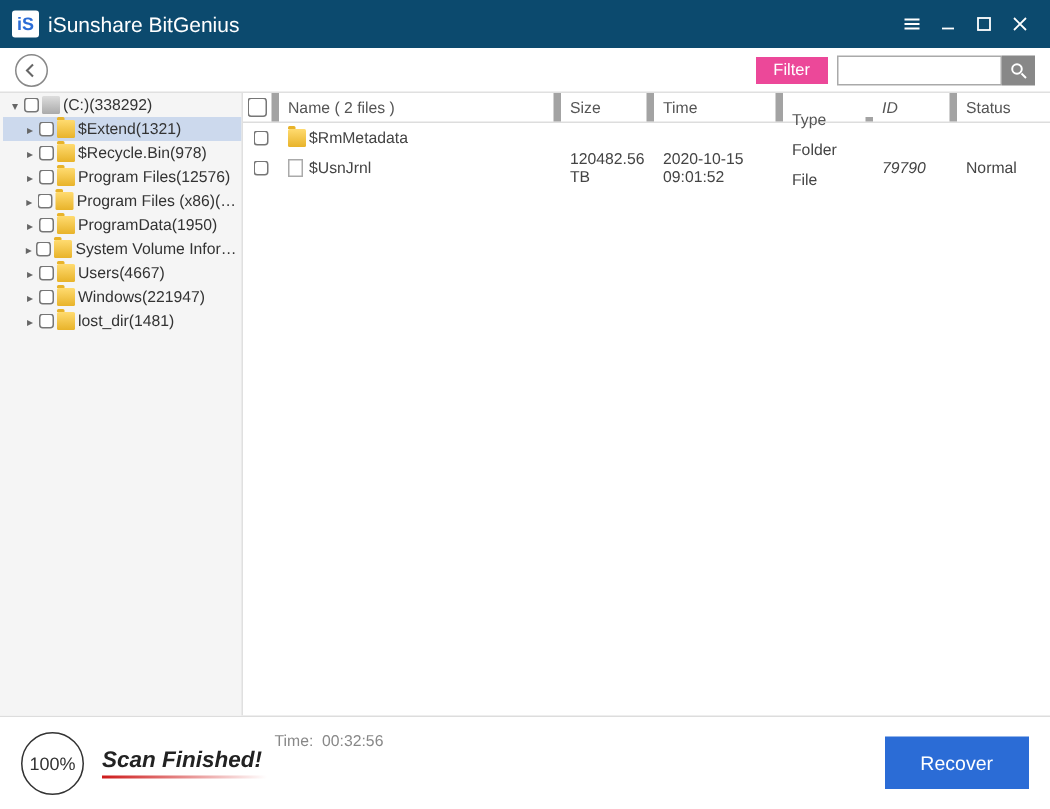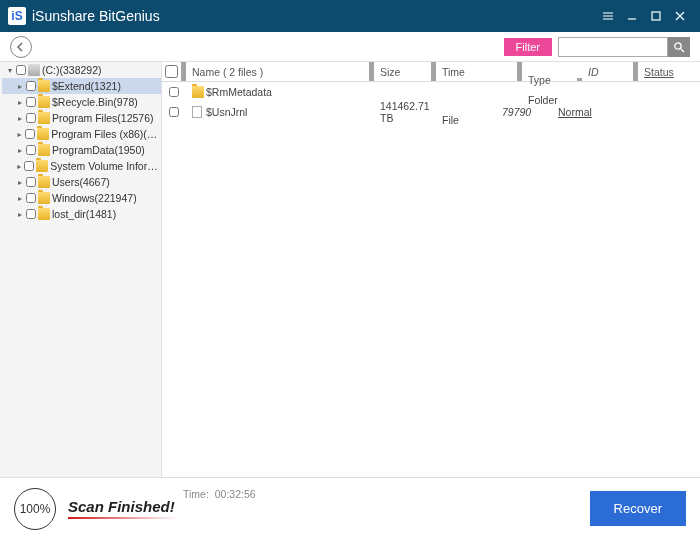--- a/index.html
+++ b/index.html
@@ -32,21 +32,21 @@
   .filelist { flex: 1; display: flex; flex-direction: column; }
   .headers { display: flex; height: 20px; background: #fff; border-bottom: 1px solid #ddd; font-size: 10.5px; color: #555; }
   .headers .col { display: flex; align-items: center; padding: 0 6px; border-right: 5px solid #a3a3a3; }
   .headers .col:last-child { border-right: none; }
   .col-check { width: 24px; justify-content: center; }
   .col-name { width: 188px; }
   .col-size { width: 62px; }
   .col-time { width: 86px; }
   .col-type { width: 60px; margin-top: 16px; }
   .col-id { width: 56px; font-style: italic; }
-  .col-status { flex: 1; text-decoration: underline; }
+  .col-status { flex: 1; }
   .row { display: flex; height: 20px; align-items: center; font-size: 10.5px; color: #444; }
   .row .cell { padding: 0 6px; display: flex; align-items: flex-end; }
   .row input[type=checkbox] { width: 10px; height: 10px; }
   .footer { height: 62px; border-top: 1px solid #ddd; display: flex; align-items: center; padding: 0 14px; }
   .progress-circle { width: 42px; height: 42px; border: 1.5px solid #333; border-radius: 50%; display: flex; align-items: center; justify-content: center; font-size: 12px; margin-right: 12px; }
   .status-text { font-size: 15px; font-weight: bold; font-style: italic; color: #222; }
   .status-underline { width: 110px; height: 2px; background: linear-gradient(to right, rgba(200,0,0,0.9), rgba(200,0,0,0)); margin-top: 2px; }
   .time-info { margin-left: 5px; font-size: 10.5px; color: #888; align-self: flex-start; margin-top: 10px; }
   .footer .spacer { flex: 1; }
   .recoverbtn { background: #2b6cd6; color: #fff; border: none; padding: 10px 24px; font-size: 13px; cursor: pointer; }
@@ -189,21 +189,22 @@
       <div class="cell col-status"></div>
     </div>
     <div class="row">
       <div class="cell col-check">
           <input type="checkbox" style="">
         </div>
       <div class="cell col-name">
           <span class="file-icon"></span>
           <span>$UsnJrnl</span>
         </div>
-      <div class="cell col-size">141462.71 TB</div>
+      <div class="cell col-size">120482.56 TB</div>
+      <div class="cell col-time">2020-10-15 09:01:52</div>
       <div class="cell col-type">File</div>
       <div class="cell col-id">79790</div>
       <div class="cell col-status">Normal</div>
     </div>
   </div>
 </div>
 
 <div class="footer">
   <div class="progress-circle">
     <span>100%</span>

